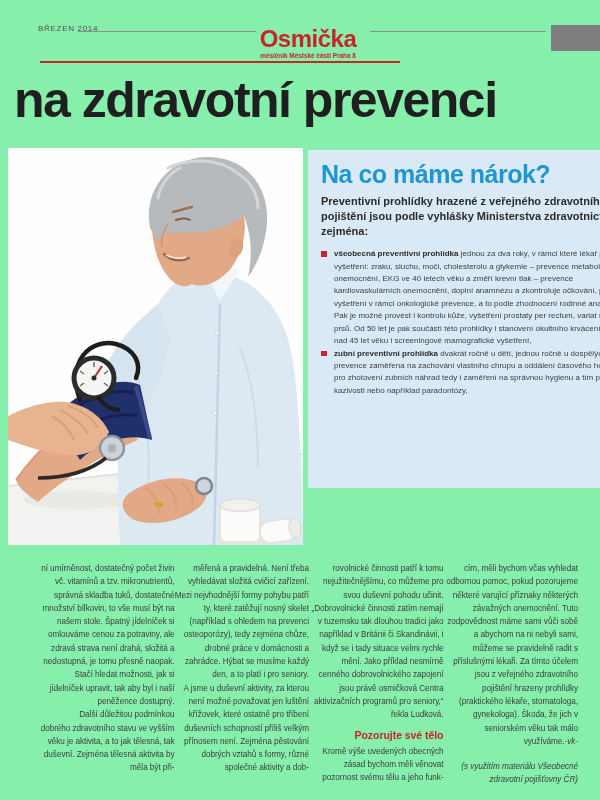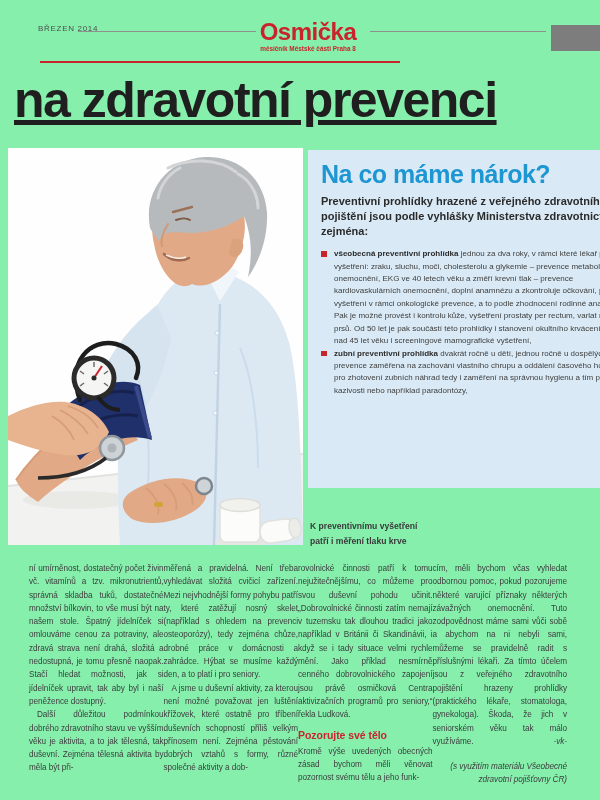--- a/index.html
+++ b/index.html
@@ -4,52 +4,52 @@
 <style>
   html,body{margin:0;padding:0;background:#e8e8e8;}
   .page{position:relative;width:600px;height:800px;background:#86efac;margin:0 auto;
         font-family:"Liberation Sans",sans-serif;overflow:hidden;}
 
   
   .issue{position:absolute;left:38px;top:24px;font-size:8px;color:#4f4f4f;letter-spacing:.7px;}
   .rule{position:absolute;top:31px;height:1px;background:#8f8f8f;}
   .rule-l{left:78px;width:178px;}
   .rule-r{left:370px;width:176px;}
-  .masthead{position:absolute;left:238px;top:20px;width:140px;text-align:center;line-height:1;}
+  .masthead{position:absolute;left:238px;top:27px;width:140px;text-align:center;line-height:1;}
   .masthead .t{font-size:24px;font-weight:bold;color:#c9242b;letter-spacing:-.5px;}
   .masthead .s{font-size:6.4px;font-weight:bold;color:#c9242b;margin-top:2px;}
   .pagenum{position:absolute;left:551px;top:25px;width:19px;height:26px;background:#7d7d7d;
            color:#fff;font-size:8.5px;font-weight:bold;display:flex;align-items:center;justify-content:center;padding-left:44px;}
   .section-rule{position:absolute;left:40px;top:61px;width:360px;height:2px;background:#c9242b;}
   .section-title{position:absolute;right:5px;top:54px;font-size:13.5px;font-weight:bold;color:#c9242b;}
 
   
   .headline{position:absolute;left:14px;top:74px;font-size:50px;font-weight:bold;color:#1f1f1f;
-            letter-spacing:-1.5px;line-height:1.05;white-space:nowrap;text-decoration:underline;}
+            letter-spacing:-1.5px;line-height:1.05;white-space:nowrap;}
 
   
   .photo{position:absolute;left:8px;top:148px;width:295px;height:397px;}
   .caption{position:absolute;left:310px;top:519px;font-size:8.6px;font-weight:bold;color:#3a3a3a;
            line-height:15px;white-space:pre-line;}
 
   
   .infobox{position:absolute;left:308px;top:150px;width:340px;height:338px;background:#d9eaf6;
            box-sizing:border-box;padding:11px 13px;overflow:hidden;}
   .infobox h2{margin:0;font-size:25px;font-weight:bold;color:#1e96d2;letter-spacing:-.5px;line-height:1.05;}
   .infobox .lead{margin:7px 0 0 0;font-size:11px;font-weight:bold;color:#2b2b2b;line-height:15px;}
   .infobox ul{list-style:none;margin:9px 0 0 0;padding:0;}
   .infobox li{position:relative;padding-left:13px;font-size:8px;line-height:12.4px;color:#3d3d3d;margin-top:0;}
   .infobox li:first-child{margin-top:0;}
   .sq{position:absolute;left:0;top:3px;width:5.5px;height:5.5px;background:#c9242b;}
   .blabel{font-weight:bold;color:#2b2b2b;}
 
   
-  .cols{position:absolute;left:29px;top:562px;width:538px;display:flex;}
+  .cols{position:absolute;left:40px;top:562px;width:538px;display:flex;}
   .col{flex:1;font-size:8.2px;line-height:13.3px;color:#3d3d3d;text-align:justify;letter-spacing:-.05px;}
-  .col p{margin:0;}
+  .col p{margin:0;text-align:right;}
   .ind{text-indent:8px;}
   .subhead{color:#c9242b;font-weight:bold;font-size:10.5px;margin:7px 0 3px 0 !important;text-align:left;}
   .sig{float:right;font-style:italic;}
   .credit{margin-top:12px !important;font-style:italic;text-align:right;white-space:pre-line;line-height:13.3px;}
 </style>
 </head>
 <body>
 
 <div class="page">
 
@@ -141,22 +141,20 @@
 
       <g>
         <ellipse cx="233" cy="394" rx="26" ry="5" fill="#e6e7e3"></ellipse>
         <rect x="212" y="356" width="40" height="38" rx="6" fill="#fcfcfa" stroke="#e0e1dd" stroke-width="1.5"></rect>
         <ellipse cx="232" cy="357" rx="20" ry="6.5" fill="#f1f1ee" stroke="#dddeda" stroke-width="1.5"></ellipse>
         <rect x="252" y="372" width="36" height="22" rx="10" fill="#fbfbf9" stroke="#e0e1dd" stroke-width="1.5" transform="rotate(-8 270 383)"></rect>
         <ellipse cx="287" cy="380" rx="6" ry="10" fill="#ececE8" stroke="#dddeda" stroke-width="1.2" transform="rotate(-8 287 380)"></ellipse>
       </g>
     </svg>
   </div>
-  <div class="caption">K preventivnímu vyšetření
-patří i měření tlaku krve</div>
 
   <div class="infobox">
     <h2>Na co máme nárok?</h2>
     <p class="lead">Preventivní prohlídky hrazené z veřejného zdravotního pojištění jsou podle vyhlášky Ministerstva zdravotnictví zejména:</p>
     <ul>
       <li><span class="sq"></span><span class="blabel">všeobecná preventivní prohlídka</span> <span>jednou za dva roky, v rámci které lékař provede vyšetření: zraku, sluchu, moči, cholesterolu a glykemie – prevence metabolických onemocnění, EKG ve 40 letech věku a změří krevní tlak – prevence kardiovaskulárních onemocnění, doplní anamnézu a zkontroluje očkování, provede vyšetření v rámci onkologické prevence, a to podle zhodnocení rodinné anamnézy. Pak je možné provést i kontrolu kůže, vyšetření prostaty per rectum, varlat nebo prsů. Od 50 let je pak součástí této prohlídky i stanovení okultního krvácení a u žen nad 45 let věku i screeningové mamografické vyšetření,</span></li>
       <li><span class="sq"></span><span class="blabel">zubní preventivní prohlídka</span> <span>dvakrát ročně u dětí, jednou ročně u dospělých, kdy je prevence zaměřena na zachování vlastního chrupu a oddálení časového horizontu pro zhotovení zubních náhrad tedy i zaměření na správnou hygienu a tím předejiti kazivosti nebo například paradontózy,</span></li>
     </ul>
   </div>
 

